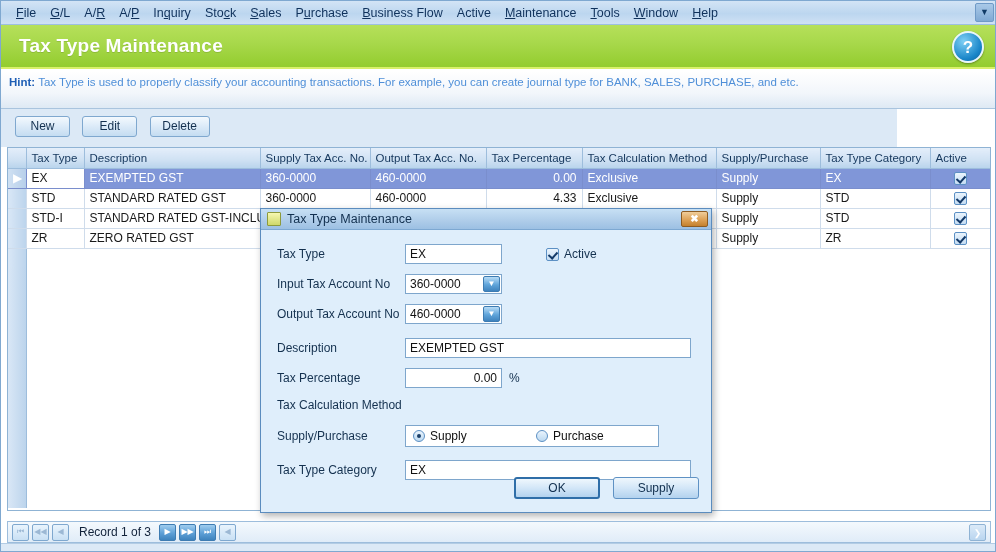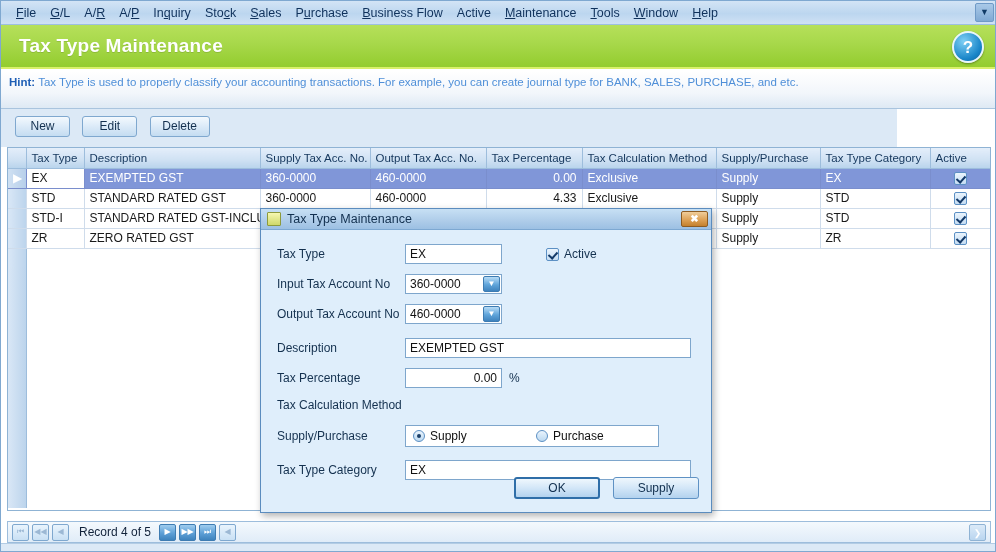--- a/index.html
+++ b/index.html
@@ -635,21 +635,21 @@
         <span class="dbtn">Supply</span>
       </div>
 
     </div>
   </div>
 
   <div class="navbar">
     <span class="nbtn">⏮</span>
     <span class="nbtn">◀◀</span>
     <span class="nbtn">◀</span>
-    <span class="rec-label">Record 4 of 5</span>
+    <span class="rec-label">Record 1 of 3</span>
     <span class="nbtn on">▶</span>
     <span class="nbtn on">▶▶</span>
     <span class="nbtn on">⏭</span>
     <span class="nbtn">◀</span>
     <span class="nav-right">❯</span>
   </div>
 
   <div class="statusbar"></div>
 </div>
 

